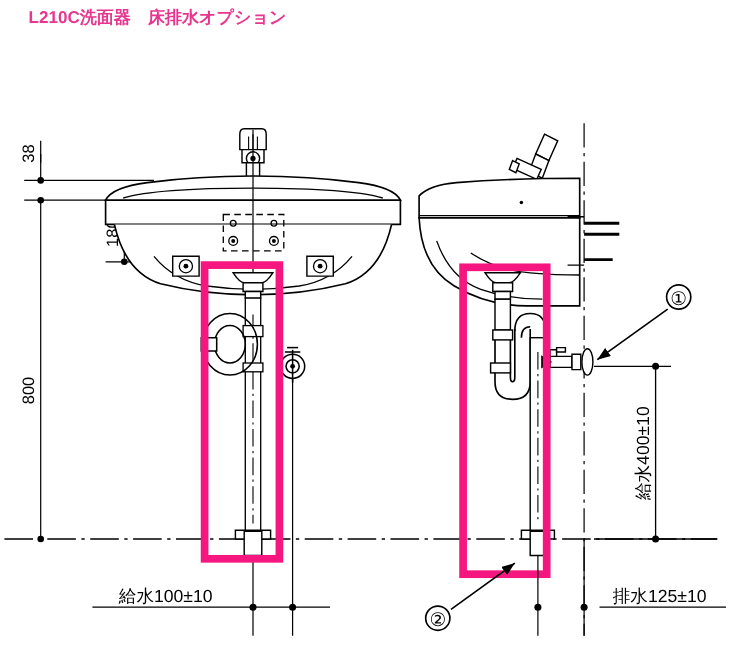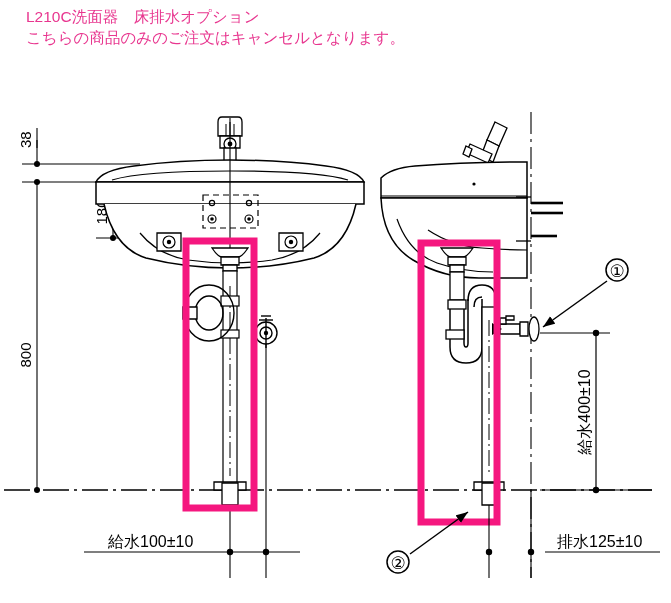--- a/index.html
+++ b/index.html
@@ -1,33 +1,32 @@
 <!DOCTYPE html>
 <html><head>
 <meta charset="utf-8">
 <style>
   html,body{margin:0;padding:0;background:#ffffff;}
   body{width:671px;height:603px;position:relative;overflow:hidden;
        font-family:"Liberation Sans","DejaVu Sans",sans-serif;}
   #stage{position:absolute;left:0;top:0;width:671px;height:603px;}
   .hdr{position:absolute;left:26px;top:6px;width:620px;}
-  .hdr div{color:#e8368f;font-size:15.5px;line-height:21px;white-space:pre;font-weight:400;}
+  .hdr div{color:#e8368f;font-size:15.5px;line-height:21px;white-space:pre;font-weight:700;}
   svg{position:absolute;left:0;top:0;}
   .dimtxt{font-size:15px;fill:#000;font-family:"Liberation Sans","DejaVu Sans",sans-serif;}
   .jptxt{font-size:16px;fill:#000;font-family:"Liberation Sans","DejaVu Sans",sans-serif;}
   .calltxt{font-size:17px;fill:#000;font-family:"DejaVu Sans",sans-serif;}
 </style>
 </head>
 <body>
 
 <div id="stage">
 
   <div class="hdr">
     <div>L210C洗面器　床排水オプション</div>
-    <div>こちらの商品のみのご注文はキャンセルとなります。</div>
   </div>
 
   <svg width="671" height="603" viewBox="0 0 671 603">
     <defs>
       <marker id="arw" markerWidth="9" markerHeight="9" refX="8" refY="3" orient="auto">
         <path d="M0,0 L8,3 L0,6 z" fill="#000"></path>
       </marker>
     </defs>
 
     <g stroke="#000" stroke-width="1.1" fill="none">

